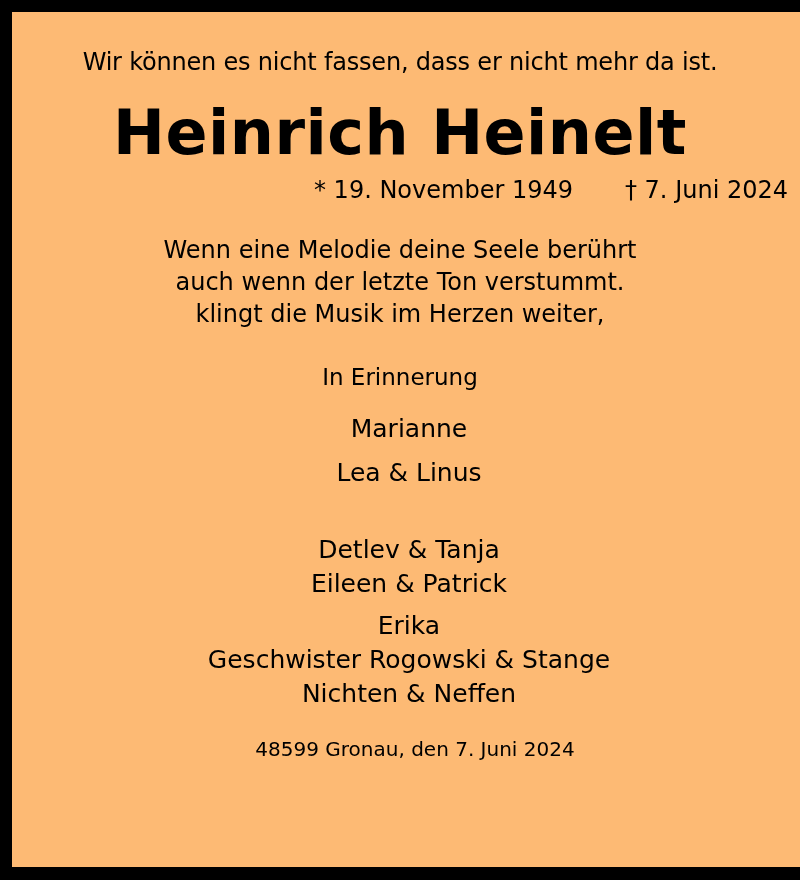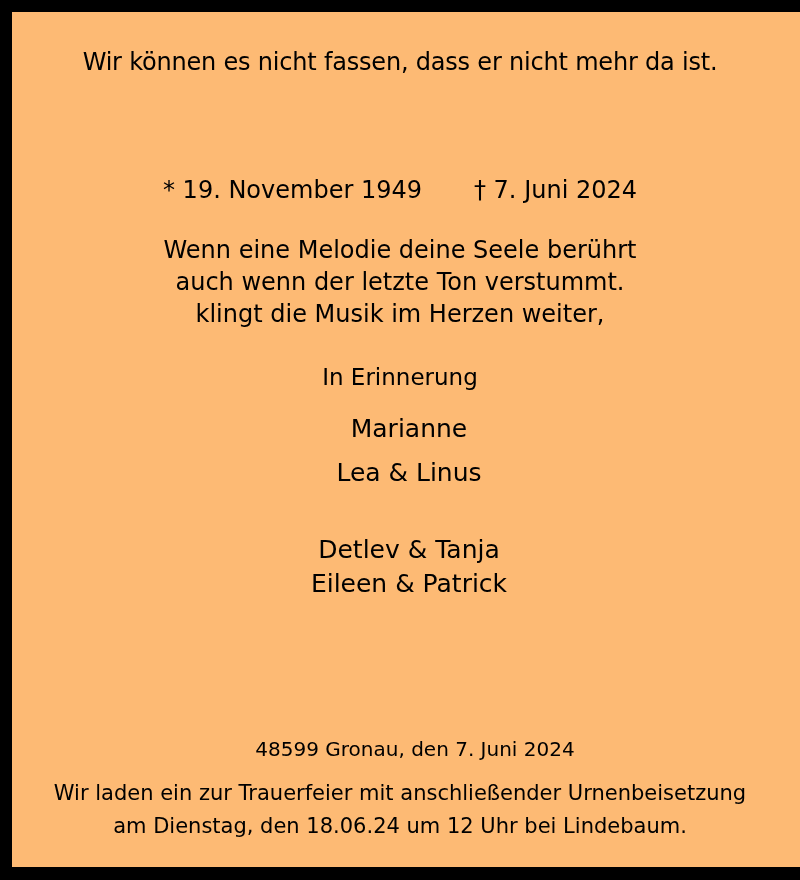--- a/index.html
+++ b/index.html
@@ -6,56 +6,58 @@
   body { width: 800px; height: 880px; background: #000; font-family: "DejaVu Sans", "Liberation Sans", sans-serif; color: #000; }
   .card {
     position: absolute; left: 12px; top: 12px; width: 800px; height: 855px;
     background: #fdba74;
   }
   .line {
     position: absolute; left: 0; width: 776px; text-align: center; white-space: nowrap;
   }
   .intro { top: 36px; font-size: 24px; letter-spacing: -0.2px; }
   .name { top: 84px; font-size: 62px; font-weight: bold; letter-spacing: 0.5px; }
-  .dates { top: 164px; font-size: 24px; }
+  .dates { top: 164px; font-size: 24px; text-align: right; }
   .dates .sep { display: inline-block; width: 52px; }
   .poem { top: 222px; font-size: 24px; line-height: 32px; }
   .remember { top: 352px; font-size: 23px; }
   .fam { font-size: 25px; line-height: 34px; padding-left: 9px; }
   .g1 { top: 400px; }
   .g2 { top: 444px; }
   .g3 { top: 521px; }
   .g4 { top: 597px; }
   .place { top: 725px; font-size: 20px; margin-left: 15px; }
   .invite { top: 765px; font-size: 21px; line-height: 33px; }
 </style>
 </head>
 <body>
 
 <div class="card">
   <div class="line intro">Wir können es nicht fassen, dass er nicht mehr da ist.</div>
+  <div class="line name">Heinrich Heinelt</div>
   <div class="line dates">
     <span>* 19. November 1949</span><span class="sep"></span><span>† 7. Juni 2024</span>
   </div>
   <div class="line poem">
     <div>Wenn eine Melodie deine Seele berührt</div>
     <div>auch wenn der letzte Ton verstummt.</div>
     <div>klingt die Musik im Herzen weiter,</div>
   </div>
   <div class="line remember">In Erinnerung</div>
 
   <div class="line fam g1">
     <div>Marianne</div>
   </div>
   <div class="line fam g2">
     <div>Lea &amp; Linus</div>
   </div>
   <div class="line fam g3">
     <div>Detlev &amp; Tanja</div>
     <div>Eileen &amp; Patrick</div>
   </div>
+  <div class="line fam g4">
+    <div>Erika</div>
+    <div>Geschwister Rogowski &amp; Stange</div>
+    <div>Nichten &amp; Neffen</div>
+  </div>
 
   <div class="line place">48599 Gronau, den 7. Juni 2024</div>
-  <div class="line invite">
-    <div>Wir laden ein zur Trauerfeier mit anschließender Urnenbeisetzung</div>
-    <div>am Dienstag, den 18.06.24 um 12 Uhr bei Lindebaum.</div>
-  </div>
 </div>
 
 </body></html>

